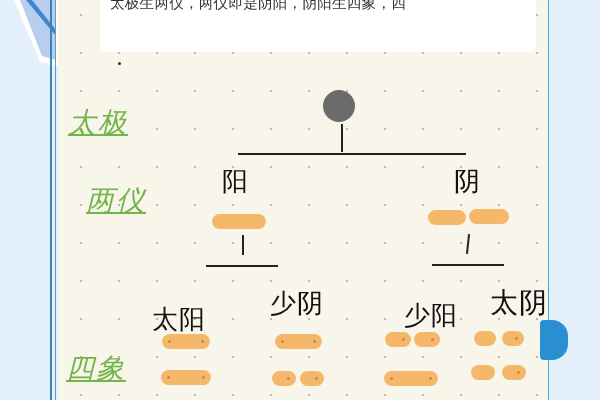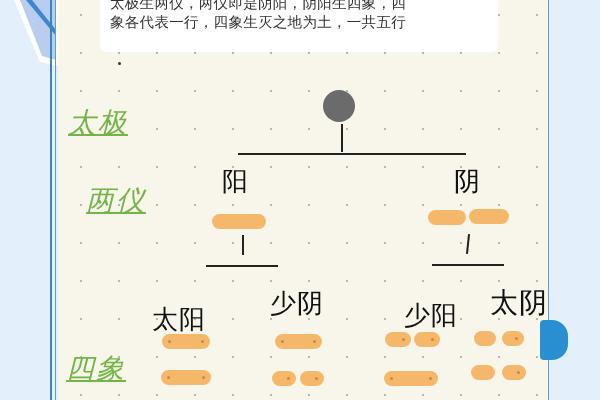--- a/index.html
+++ b/index.html
@@ -16,21 +16,21 @@
     position:absolute; left:10px; top:0; width:50px; height:66px;
   }
   .paper {
     position:absolute; left:58px; top:0; width:490px; height:400px;
     background:#f8f5ea;
     background-image: radial-gradient(circle, #bdb8ab 1px, transparent 1.3px);
     background-size:38px 38px;
     background-position: 4px -4px;
   }
   .textbox {
-    position:absolute; left:100px; top:0; width:398px; height:52px;
+    position:absolute; left:100px; top:0; width:436px; height:52px;
     background:#ffffff; border-radius:0 0 6px 6px;
     padding:0 10px; box-sizing:border-box;
   }
   .textbox .line {
     font-size:14.5px; color:#333; line-height:19px; white-space:nowrap; letter-spacing:0.3px;
   }
   .textbox .line1 { margin-top:-6px; }
   .tick { position:absolute; left:118px; top:62px; width:3px; height:3px; background:#333; border-radius:50%; }
 
   .label-green {
@@ -71,21 +71,20 @@
 
 <div class="rail" style="left:50px"></div>
 <div class="rail thin" style="left:55px"></div>
 <div class="rail" style="left:542px"></div>
 <div class="rail thin" style="left:548px"></div>
 
 <div class="paper"></div>
 
 <div class="textbox">
   <div class="line line1">太极生两仪，两仪即是阴阳，阴阳生四象，四</div>
-  <div class="line">象各代表一行，四象生灭之地为土，一共五行</div>
 </div>
 <div class="tick"></div>
 
 <div class="label-green" style="left:68px; top:104px;">太极</div>
 <div class="label-green" style="left:86px; top:182px;">两仪</div>
 <div class="label-green" style="left:66px; top:350px;">四象</div>
 
 <div class="node"></div>
 <div class="vline" style="left:341px; top:124px; height:28px;"></div>
 <div class="hline" style="left:238px; top:153px; width:228px;"></div>

